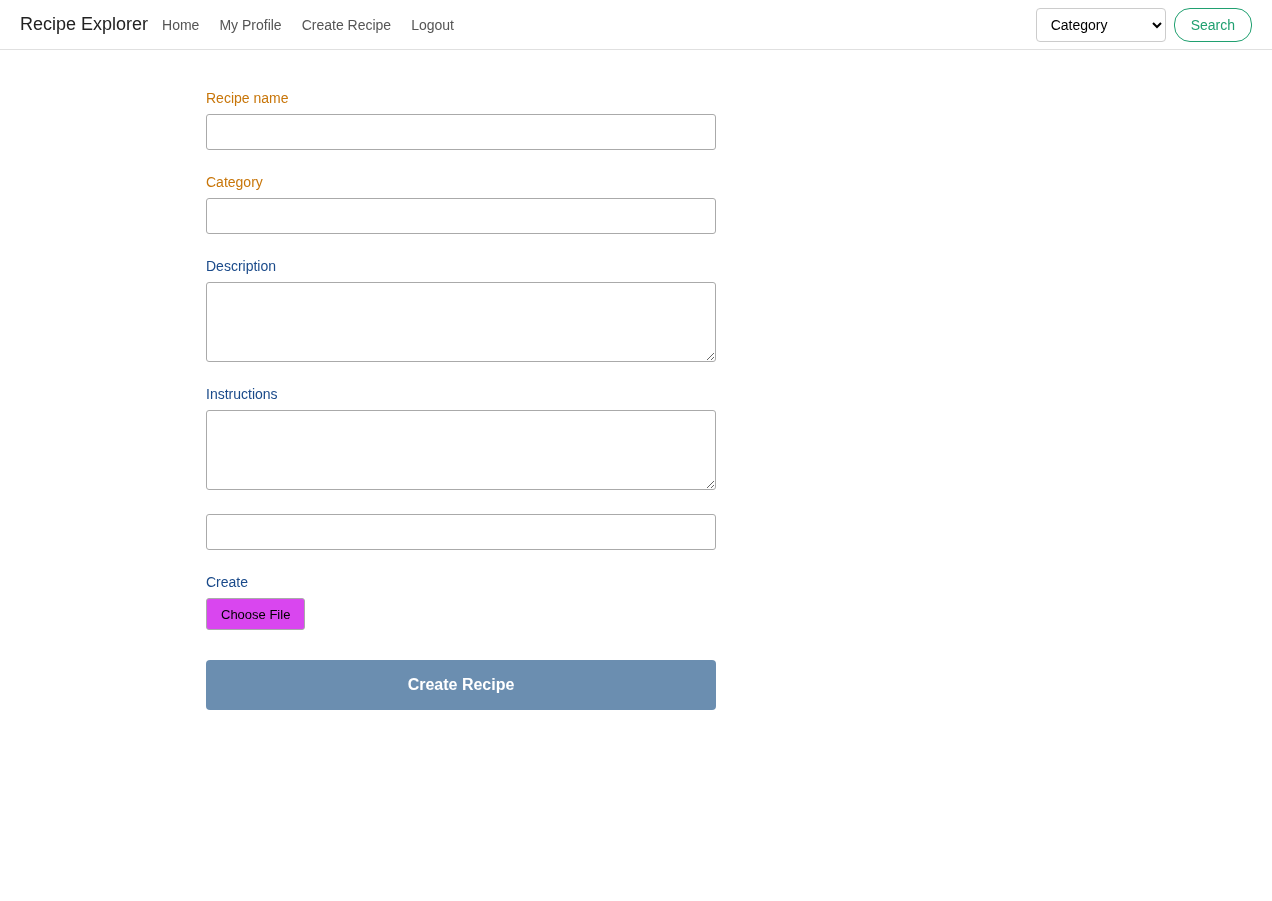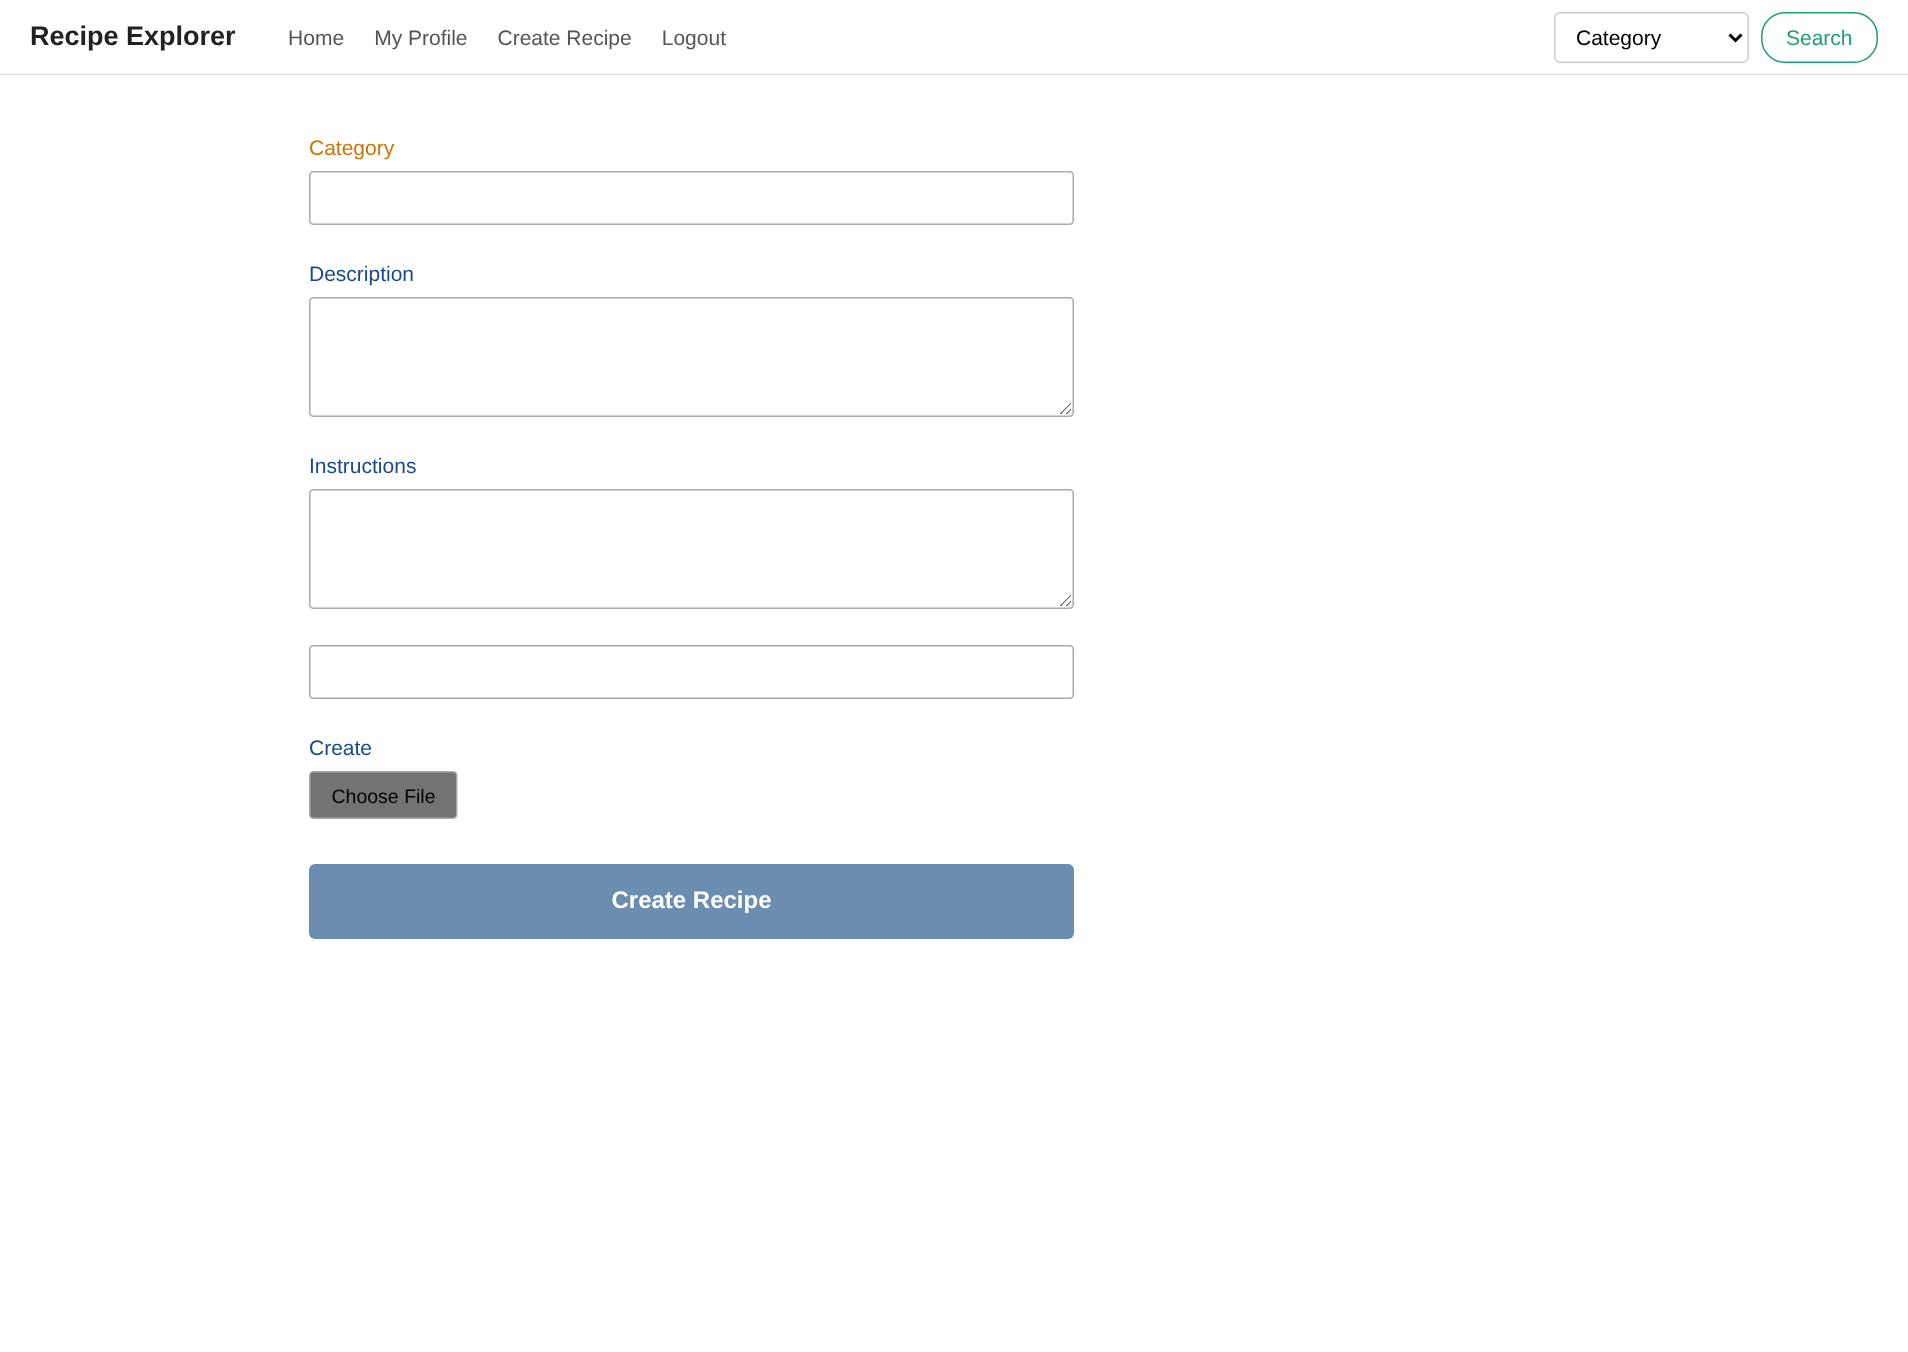--- a/index.html
+++ b/index.html
@@ -18,24 +18,24 @@
     nav {
       display: flex;
       align-items: center;
       padding: 0 20px;
       height: 50px;
       border-bottom: 1px solid #e0e0e0;
       background: #fff;
     }
 
     .nav-brand {
-      font-weight: bold;
+      font-weight: normal;
       font-size: 18px;
       color: #222;
-      margin-right: 35px;
+      margin-right: 14px;
       white-space: nowrap;
     }
 
     .nav-links {
       display: flex;
       gap: 20px;
       flex: 1;
     }
 
     .nav-link {
@@ -138,21 +138,21 @@
       display: flex;
       align-items: center;
       gap: 10px;
     }
 
     .file-choose-btn {
       height: 32px;
       padding: 0 14px;
       border: 1px solid #aaa;
       border-radius: 3px;
-      background: #737373;
+      background: #d946ef;
       font-size: 13px;
       cursor: pointer;
     }
 
     .submit-btn {
       width: 510px;
       height: 50px;
       background: #6b8eb0;
       color: #fff;
       border: none;
@@ -183,20 +183,24 @@
       <option>Ingredient</option>
     </select>
     <button class="search-button">Search</button>
   </div>
 </nav>
 
 <div class="main-content">
 
   <form>
 
+    <div class="form-group">
+      <label class="form-label">Recipe name</label>
+      <input class="form-input" type="text" style="">
+    </div>
 
     <div class="form-group">
       <label class="form-label">Category</label>
       <input class="form-input" type="text" style="">
     </div>
 
 
     <div class="form-group">
       <label class="form-label form-label-blue">Description</label>
       <textarea class="form-textarea" style=""></textarea>

